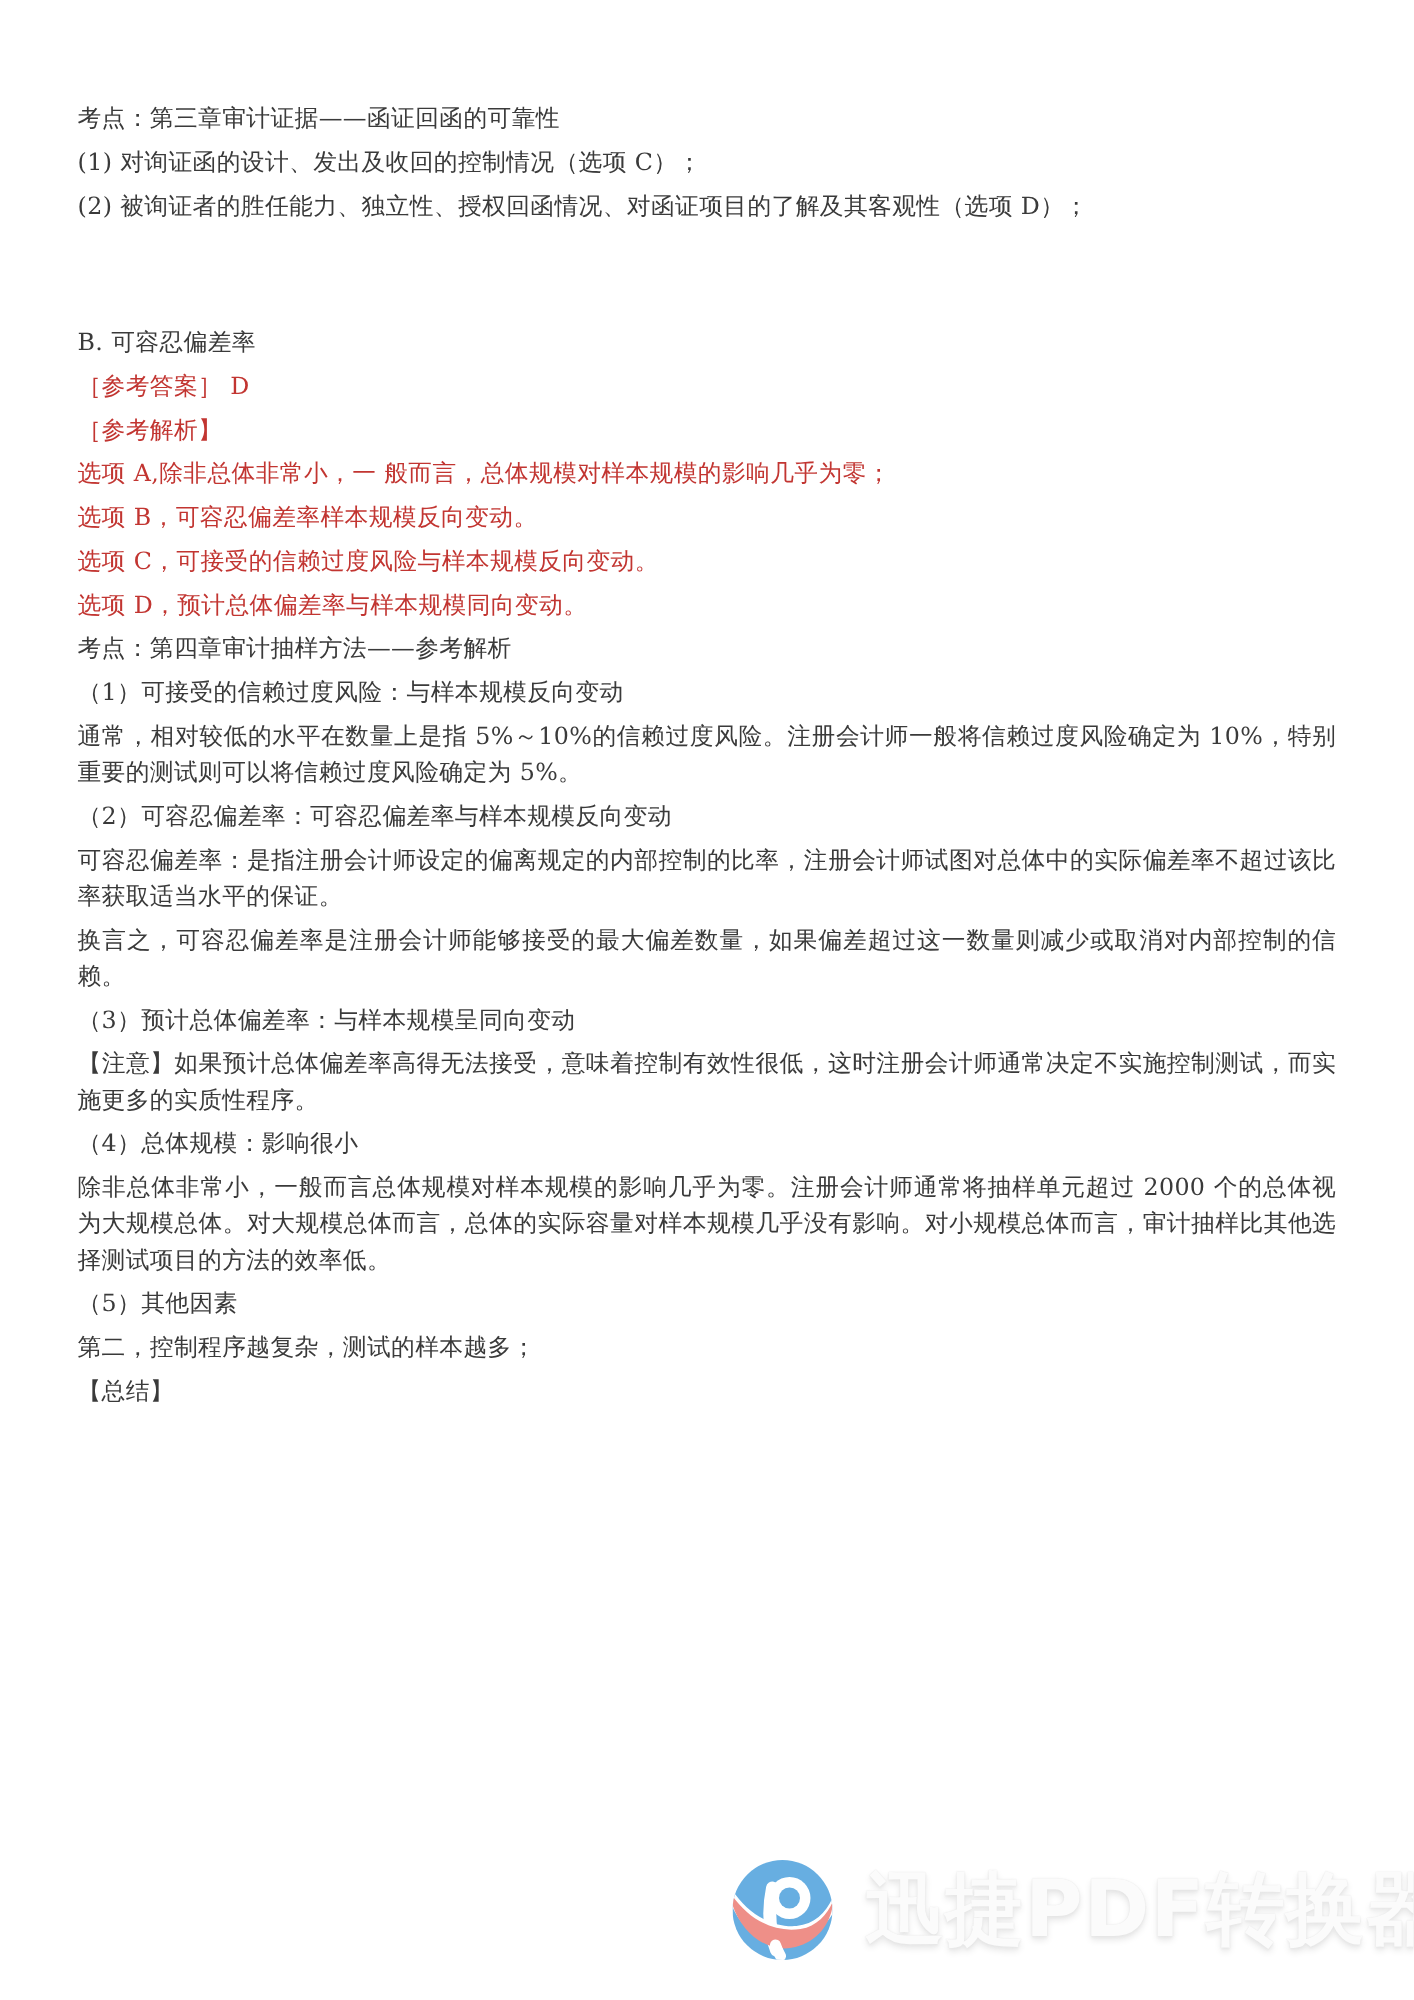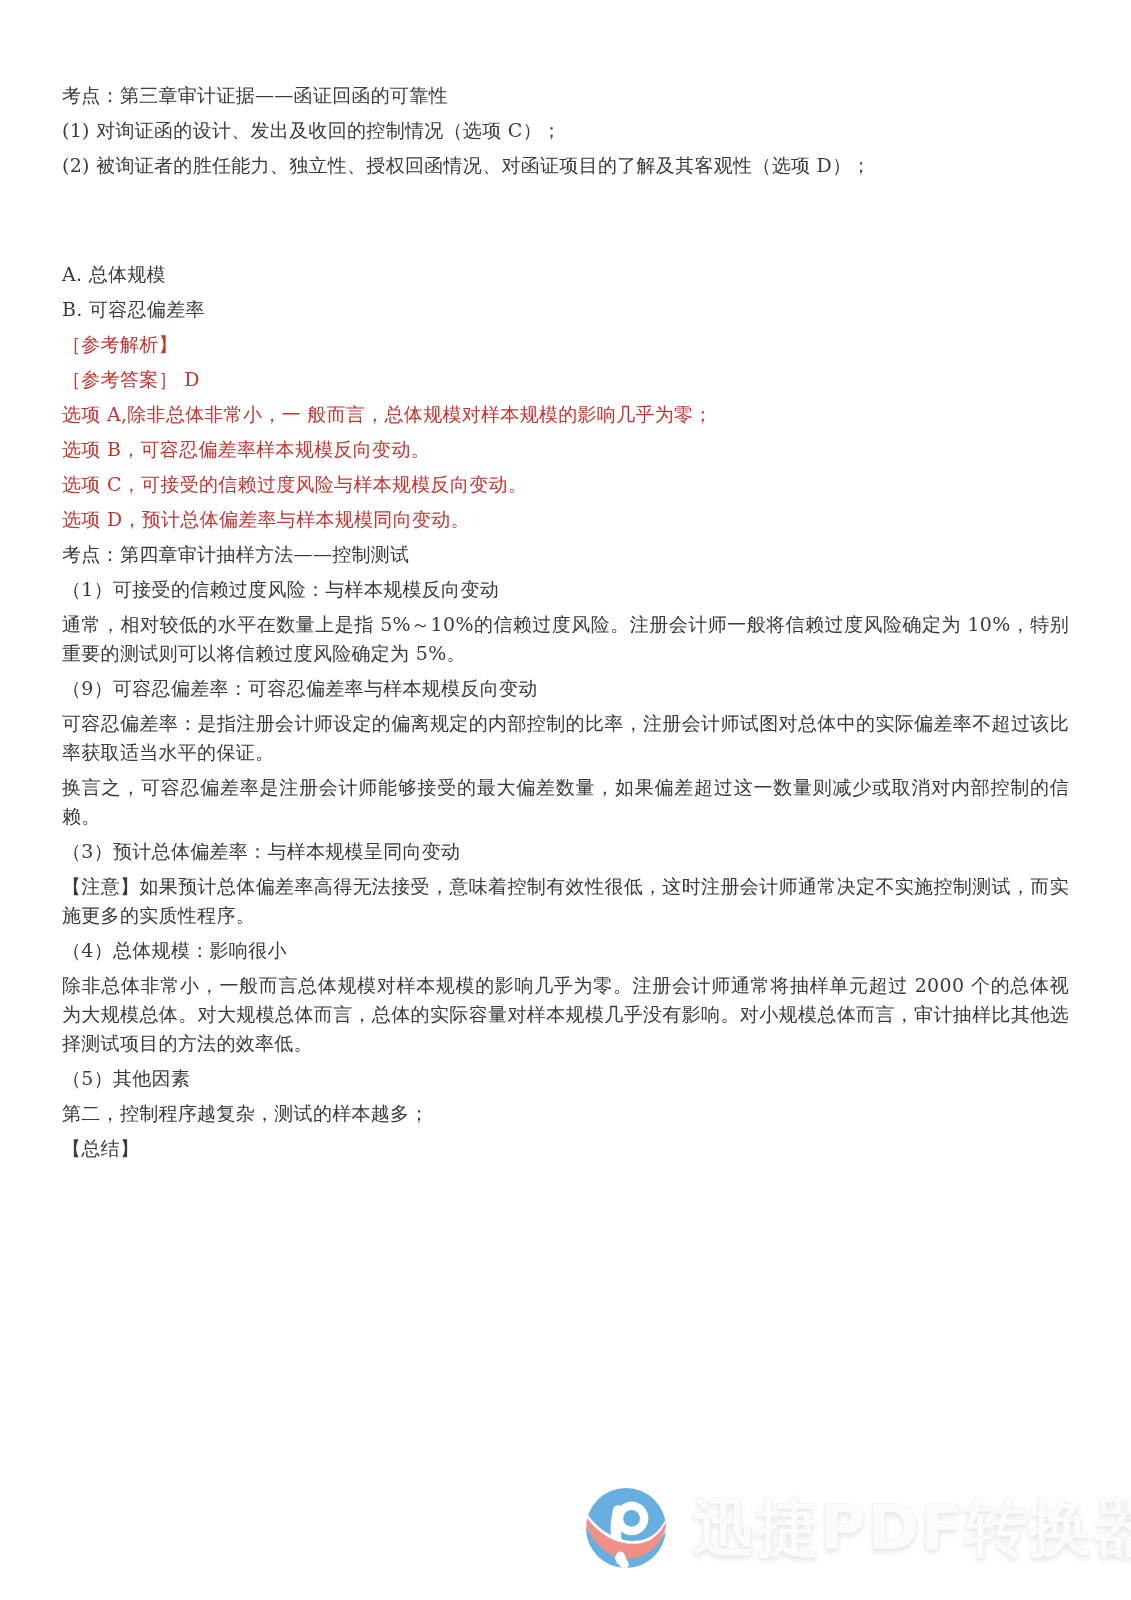--- a/index.html
+++ b/index.html
@@ -66,32 +66,31 @@
 <body>
 
 <div class="page">
 
   <div class="content">
 
   <p class="para">考点：第三章审计证据——函证回函的可靠性</p>
       <p class="para">(1) 对询证函的设计、发出及收回的控制情况（选项 C）；</p>
       <p class="para">(2) 被询证者的胜任能力、独立性、授权回函情况、对函证项目的了解及其客观性（选项 D）；</p>
       <div class="spacer"></div>
-      <p class="para">A. 总体规模</p>
       <p class="para">B. 可容忍偏差率</p>
+      <p class="para red">［参考答案］ D</p>
       <p class="para red">［参考解析】</p>
-      <p class="para red">［参考答案］ D</p>
       <p class="para red">选项 A,除非总体非常小，一 般而言，总体规模对样本规模的影响几乎为零；</p>
       <p class="para red">选项 B，可容忍偏差率样本规模反向变动。</p>
       <p class="para red">选项 C，可接受的信赖过度风险与样本规模反向变动。</p>
       <p class="para red">选项 D，预计总体偏差率与样本规模同向变动。</p>
-      <p class="para">考点：第四章审计抽样方法——控制测试</p>
+      <p class="para">考点：第四章审计抽样方法——参考解析</p>
       <p class="para">（1）可接受的信赖过度风险：与样本规模反向变动</p>
       <p class="para">通常，相对较低的水平在数量上是指 5%～10%的信赖过度风险。注册会计师一般将信赖过度风险确定为 10%，特别重要的测试则可以将信赖过度风险确定为 5%。</p>
-      <p class="para">（9）可容忍偏差率：可容忍偏差率与样本规模反向变动</p>
+      <p class="para">（2）可容忍偏差率：可容忍偏差率与样本规模反向变动</p>
       <p class="para">可容忍偏差率：是指注册会计师设定的偏离规定的内部控制的比率，注册会计师试图对总体中的实际偏差率不超过该比率获取适当水平的保证。</p>
       <p class="para">换言之，可容忍偏差率是注册会计师能够接受的最大偏差数量，如果偏差超过这一数量则减少或取消对内部控制的信赖。</p>
       <p class="para">（3）预计总体偏差率：与样本规模呈同向变动</p>
       <p class="para">【注意】如果预计总体偏差率高得无法接受，意味着控制有效性很低，这时注册会计师通常决定不实施控制测试，而实施更多的实质性程序。</p>
       <p class="para">（4）总体规模：影响很小</p>
       <p class="para">除非总体非常小，一般而言总体规模对样本规模的影响几乎为零。注册会计师通常将抽样单元超过 2000 个的总体视为大规模总体。对大规模总体而言，总体的实际容量对样本规模几乎没有影响。对小规模总体而言，审计抽样比其他选择测试项目的方法的效率低。</p>
       <p class="para">（5）其他因素</p>
       <p class="para">第二，控制程序越复杂，测试的样本越多；</p>
       <p class="para">【总结】</p>
     </div>

